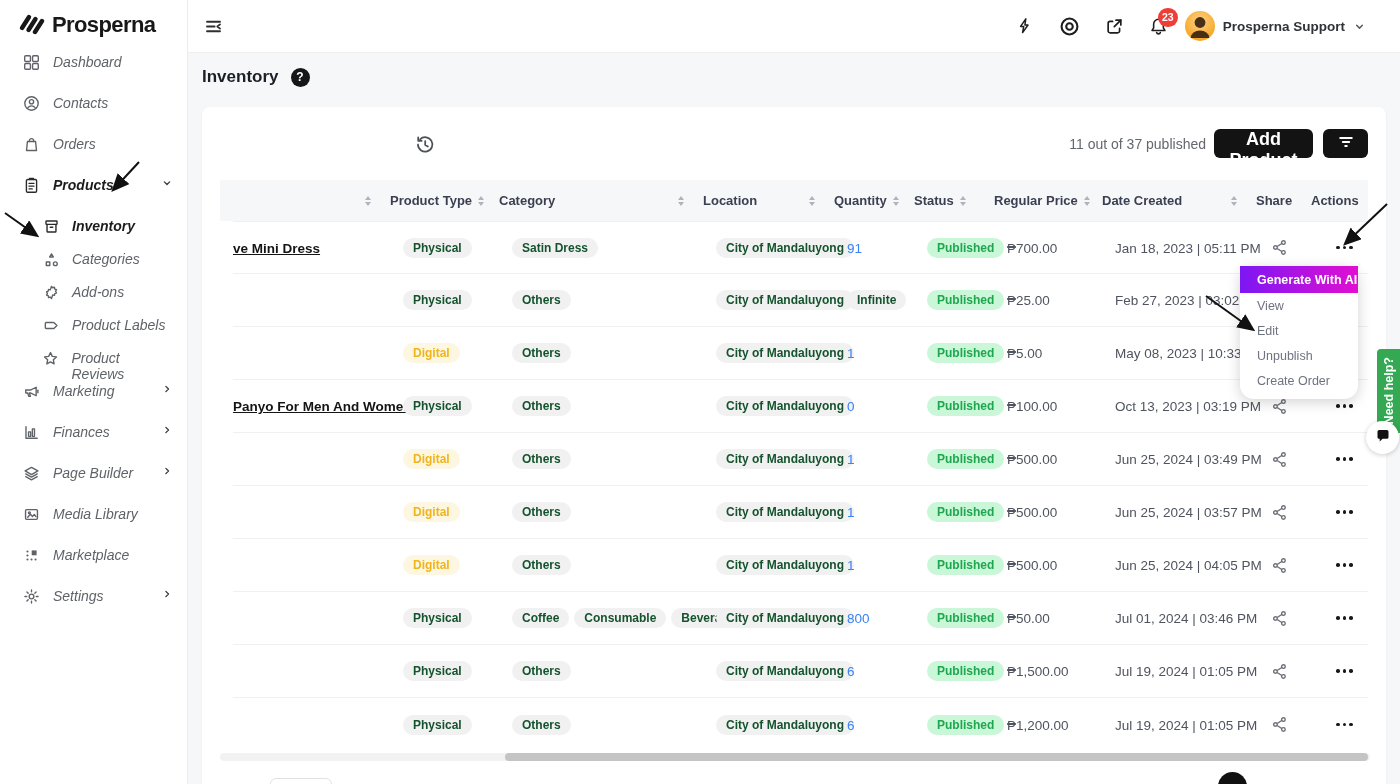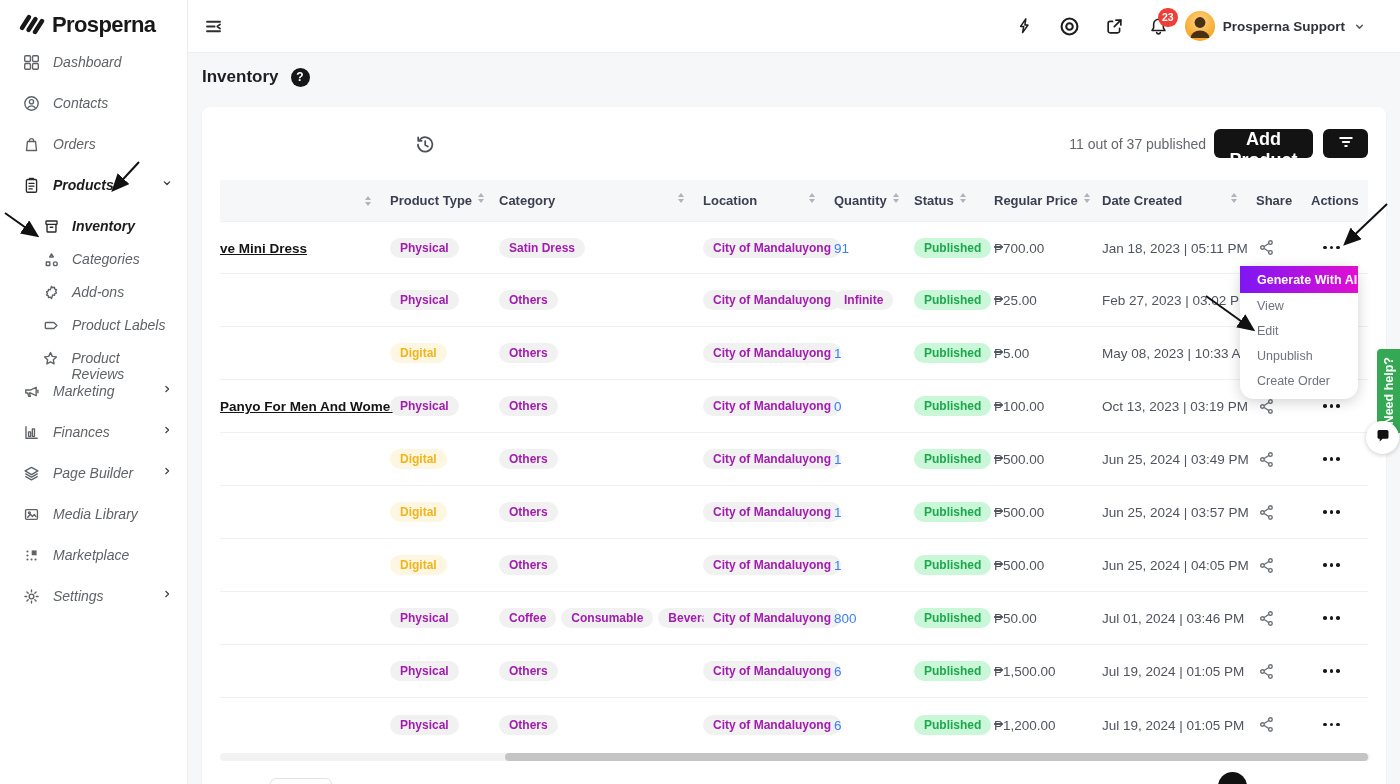--- a/index.html
+++ b/index.html
@@ -51,31 +51,31 @@
   .search-btn{width:44px;border-left:1px solid #d6d9dd;display:flex;align-items:center;justify-content:center;color:#5f6368;cursor:pointer;}
   .history-btn{position:absolute;left:212px;top:27px;color:#4d5156;display:flex;cursor:pointer;}
   .pub-summary{position:absolute;right:180px;top:29px;font-size:14px;color:#63676e;}
   .add-product{position:absolute;right:73px;top:22px;width:99px;height:29px;background:var(--c-black);color:#fff;border:none;border-radius:6px;font-size:18px;font-weight:700;font-family:inherit;cursor:pointer;}
   .filter-btn{position:absolute;right:18px;top:22px;width:45px;height:29px;background:var(--c-black);border:none;border-radius:6px;display:flex;align-items:center;justify-content:center;cursor:pointer;color:#fff;}
 
   
   .tbl{position:absolute;left:18px;top:73px;width:1148px;}
   .thead,.trow{display:grid;grid-template-columns:170px 109px 204px 131px 80px 80px 108px 154px 55px 57px;align-items:center;}
   .thead{height:41px;background:#f6f7f8;border-radius:2px;}
-  .th{display:flex;gap:6px;font-size:13px;font-weight:700;color:#3a3f51;}
+  .th{display:flex;align-items:center;gap:6px;font-size:13px;font-weight:700;color:#3a3f51;}
   .th.sort-end{justify-content:space-between;padding-right:19px;}
   .sorter{display:inline-flex;flex-direction:column;gap:2px;}
   .sorter i{display:block;width:0;height:0;border-left:3.5px solid transparent;border-right:3.5px solid transparent;}
   .sorter i.up{border-bottom:4px solid #aeb3bc;}
   .sorter i.dn{border-top:4px solid #aeb3bc;}
-  .trow{height:53px;border-bottom:1px solid #f0f0f1;}
+  .trow{height:53px;border-bottom:1px solid #f0f0f1;margin-left:13px;}
   .trow:first-of-type{border-top:1px solid #f0f0f1;}
   .trow:last-of-type{border-bottom:none;}
   .prod-link{font-size:13.5px;font-weight:700;color:#141414;text-decoration:underline;cursor:pointer;white-space:nowrap;}
-  .pill{display:inline-block;background:#f1f1f2;color:#a21caf;font-size:12px;font-weight:700;padding:3px 10px;border-radius:11px;white-space:nowrap;}
+  .pill{display:inline-block;background:#f1f1f2;color:#14532d;font-size:12px;font-weight:700;padding:3px 10px;border-radius:11px;white-space:nowrap;}
   .pill.digital{background:var(--c-dig-bg);color:var(--c-dig-tx);}
   .pill.published{background:var(--c-pub-bg);color:var(--c-pub-tx);}
   .cat-cell{display:flex;gap:5px;flex-wrap:nowrap;}
   .qty{font-size:13.5px;color:#3b82f6;}
   .money,.date{font-size:13.5px;color:#4f545f;white-space:nowrap;}
   .share-cell{color:#6b7078;display:flex;padding-left:2px;cursor:pointer;}
   .dots-cell{padding-left:12px;cursor:pointer;display:flex;gap:3px;align-items:center;}
   .dots-cell b{width:3.5px;height:3.5px;border-radius:50%;background:#17191d;display:block;}
 
   

